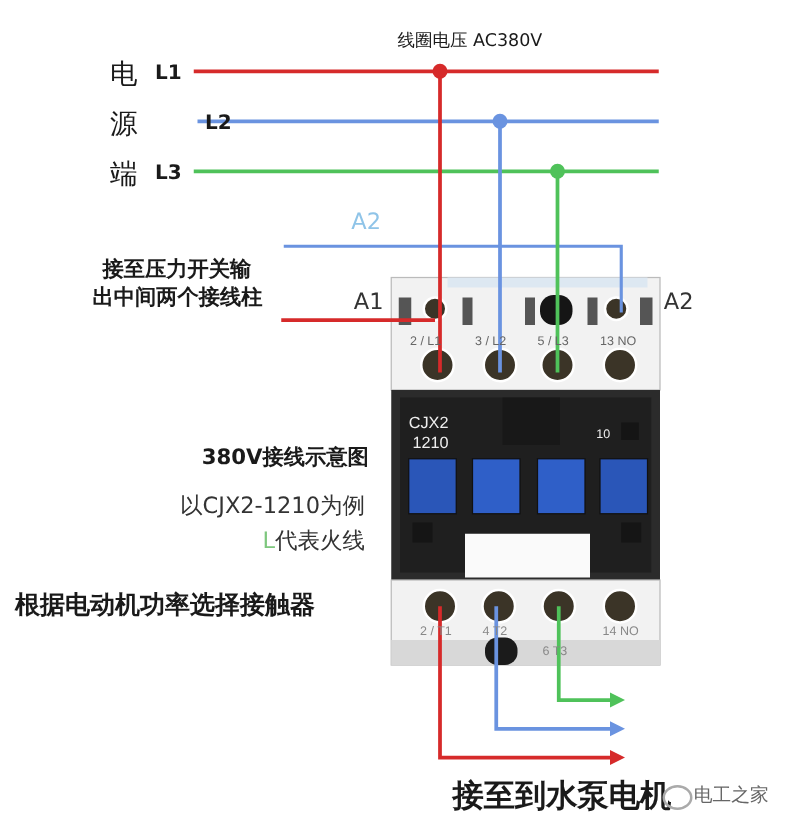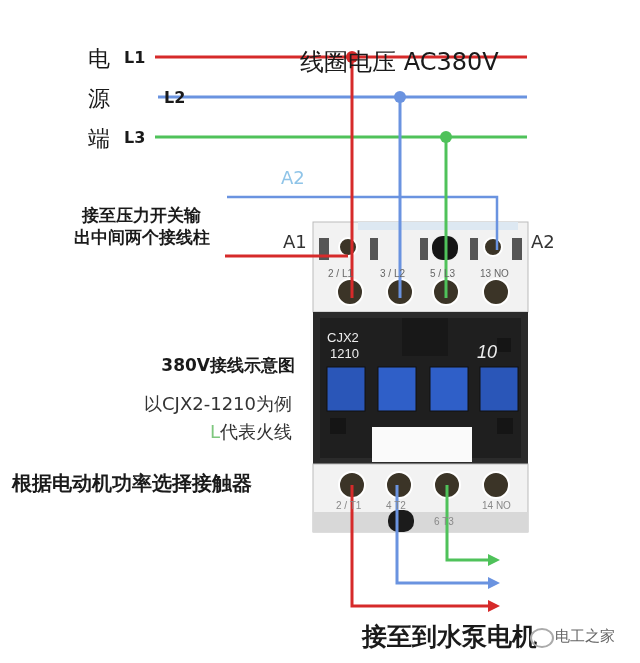--- a/index.html
+++ b/index.html
@@ -77,21 +77,21 @@
   <circle cx="446" cy="137" r="6" fill="#4fc25a"></circle>
 
   <polyline points="352,485 352,606 490,606" fill="none" stroke="#d62a2a" stroke-width="3"></polyline>
   <polyline points="397,485 397,583 490,583" fill="none" stroke="#6a93e0" stroke-width="3"></polyline>
   <polyline points="447,485 447,560 490,560" fill="none" stroke="#4fc25a" stroke-width="3"></polyline>
   <polygon points="488,600 500,606 488,612" fill="#d62a2a"></polygon>
   <polygon points="488,577 500,583 488,589" fill="#6a93e0"></polygon>
   <polygon points="488,554 500,560 488,566" fill="#4fc25a"></polygon>
 </svg>
 
-<div class="txt" style="left:300px;top:24px;font-size:24px;margin-top:22px;">线圈电压 AC380V</div>
+<div class="txt" style="left:318px;top:24px;font-size:14px;">线圈电压 AC380V</div>
 
 <div class="txt" style="left:88px;top:44px;font-size:22px;">电</div>
 <div class="txt" style="left:88px;top:84px;font-size:22px;">源</div>
 <div class="txt" style="left:88px;top:124px;font-size:22px;">端</div>
 
 <div class="txt" style="left:124px;top:48px;font-size:16px;font-weight:bold;">L1</div>
 <div class="txt" style="left:124px;top:88px;font-size:16px;font-weight:bold;margin-left:40px;">L2</div>
 <div class="txt" style="left:124px;top:128px;font-size:16px;font-weight:bold;">L3</div>
 
 <div class="txt" style="left:281px;top:167px;font-size:18px;color:#8fc4e8;">A2</div>
@@ -101,21 +101,21 @@
 <div class="txt" style="left:82px;top:204px;font-size:17px;font-weight:bold;">接至压力开关输</div>
 <div class="txt" style="left:74px;top:226px;font-size:17px;font-weight:bold;">出中间两个接线柱</div>
 
 <div class="txt lbl-small" style="left:328px;top:268px;color:#666;">2 / L1</div>
 <div class="txt lbl-small" style="left:380px;top:268px;color:#666;">3 / L2</div>
 <div class="txt lbl-small" style="left:430px;top:268px;color:#666;">5 / L3</div>
 <div class="txt lbl-small" style="left:480px;top:268px;color:#666;">13 NO</div>
 
 <div class="txt" style="left:327px;top:330px;font-size:13px;color:#eee;font-family:'Liberation Sans',sans-serif;">CJX2</div>
 <div class="txt" style="left:330px;top:346px;font-size:13px;color:#eee;font-family:'Liberation Sans',sans-serif;">1210</div>
-<div class="txt" style="left:477px;top:342px;font-size:18px;color:#eee;font-family:'Liberation Sans',sans-serif;font-style:italic;">10</div>
+<div class="txt" style="left:477px;top:342px;font-size:10px;color:#eee;font-family:'Liberation Sans',sans-serif;">10</div>
 
 <div class="txt lbl-small" style="left:336px;top:500px;color:#888;">2 / T1</div>
 <div class="txt lbl-small" style="left:386px;top:500px;color:#888;">4  T2</div>
 <div class="txt lbl-small" style="left:434px;top:516px;color:#888;">6  T3</div>
 <div class="txt lbl-small" style="left:482px;top:500px;color:#888;">14 NO</div>
 
 <div class="txt" style="right:345px;top:354px;font-size:17px;font-weight:bold;">380V接线示意图</div>
 <div class="txt" style="right:348px;top:392px;font-size:18px;color:#333;">以CJX2-1210为例</div>
 <div class="txt" style="right:348px;top:420px;font-size:18px;color:#333;">
   <span style="color:#7ec77e;">L</span><span>代表火线</span>

